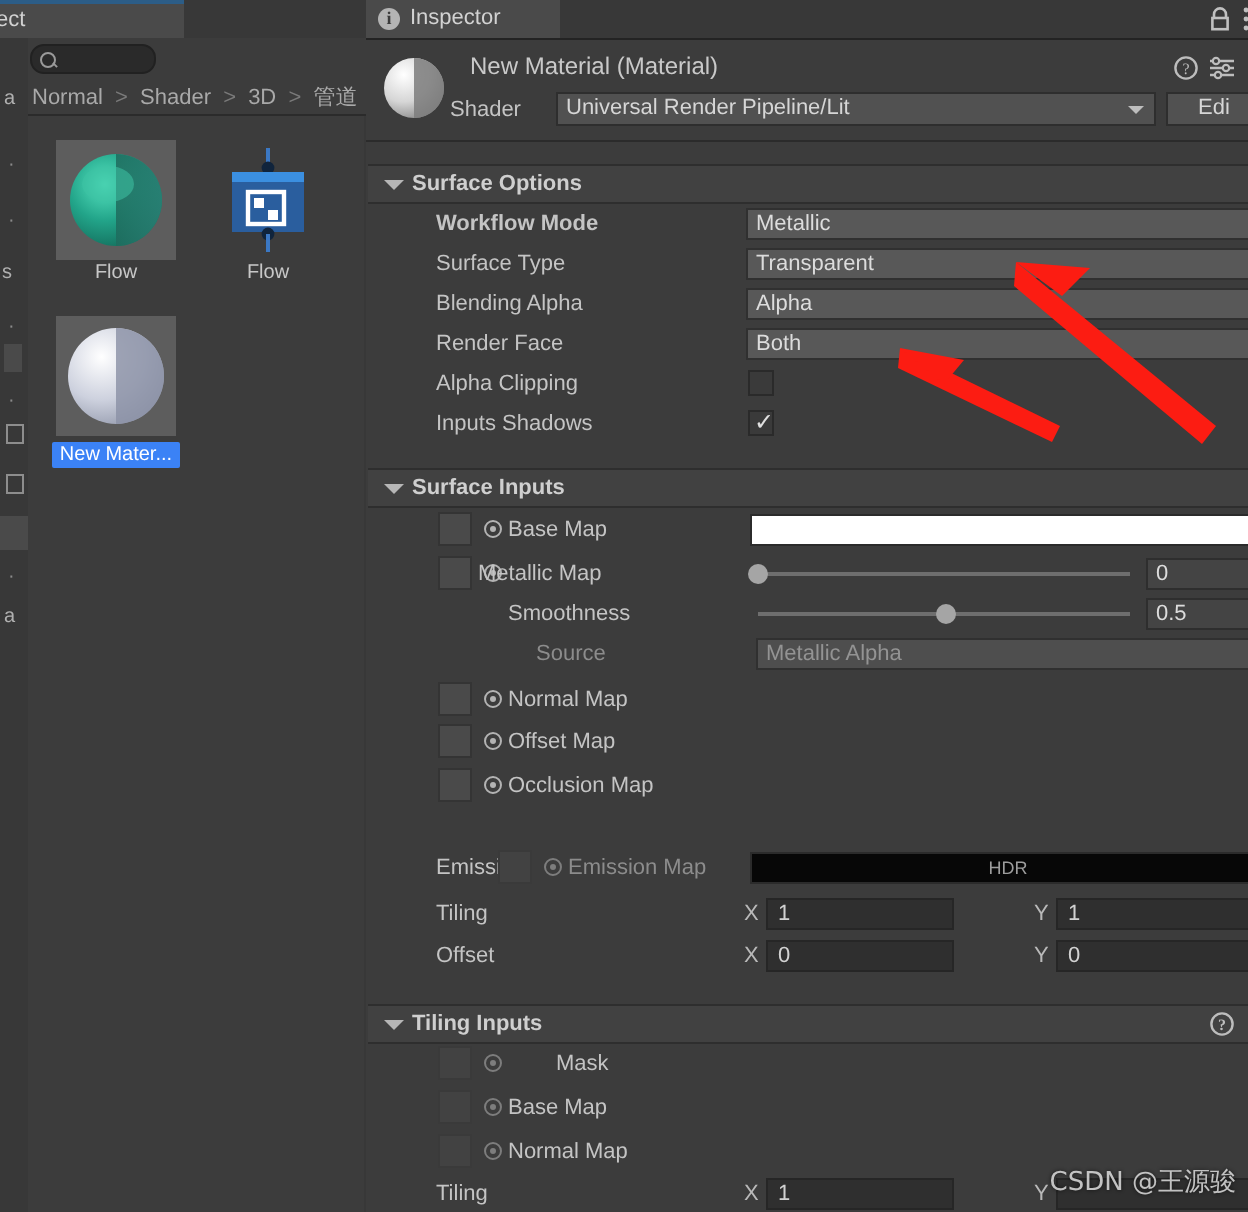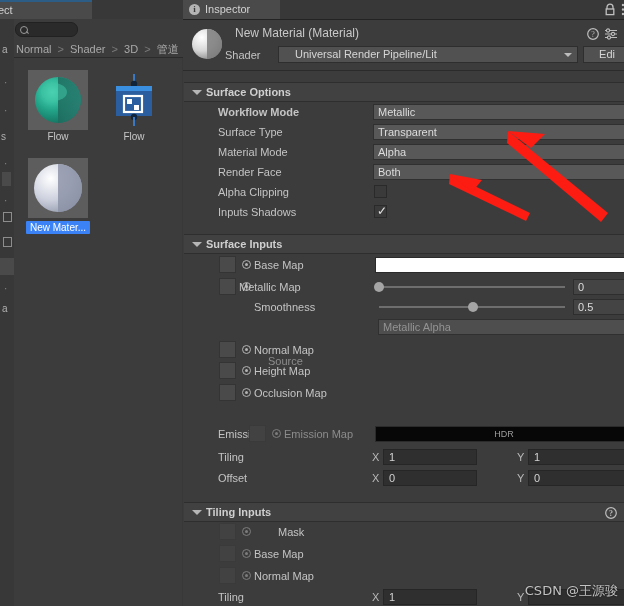--- a/index.html
+++ b/index.html
@@ -152,21 +152,21 @@
   #mat-settings {
     position: absolute; right: 6px; top: 8px; width: 14px; height: 12px;
   }
   #shader-label {
     position: absolute; left: 42px; top: 29px; font-size: 11px; color: #c4c4c4;
   }
   #shader-dropdown {
     position: absolute; left: 95px; top: 26px; width: 300px; height: 17px;
     background: #515151; border: 1px solid #2e2e2e;
     box-sizing: border-box;
-    color: #d6d6d6; font-size: 11px; line-height: 15px; padding-left: 16px;
+    color: #d6d6d6; font-size: 11px; line-height: 15px; padding-left: 4px;
   }
   #shader-dropdown .arrow {
     position: absolute; right: 5px; top: 6px;
     border-left: 4px solid transparent; border-right: 4px solid transparent;
     border-top: 4px solid #bdbdbd;
   }
   #edit-button {
     position: absolute; left: 400px; top: 26px; width: 48px; height: 17px;
     background: #515151; border: 1px solid #2e2e2e;
     box-sizing: border-box;
@@ -477,21 +477,21 @@
         <span class="plabel" style="left:35px;font-weight:bold;">Workflow Mode</span>
         <div class="pfield" style="left:190px; width:260px;">Metallic</div>
       </div>
 
       <div class="prow" style="top:102px;">
         <span class="plabel" style="left:35px;">Surface Type</span>
         <div class="pfield" style="left:190px; width:260px;">Transparent</div>
       </div>
 
       <div class="prow" style="top:122px;">
-        <span class="plabel" style="left:35px;">Material Mode</span>
+        <span class="plabel" style="left:35px;">Blending Alpha</span>
         <div class="pfield" style="left:190px; width:260px;">Alpha</div>
       </div>
 
       <div class="prow" style="top:142px;">
         <span class="plabel" style="left:35px;">Render Face</span>
         <div class="pfield" style="left:190px; width:260px;">Both</div>
       </div>
 
       <div class="prow" style="top:162px;">
         <span class="plabel" style="left:35px;">Alpha Clipping</span>
@@ -527,34 +527,34 @@
       </div>
 
       <div class="prow" style="top:277px;">
         <span class="plabel" style="left:71px;">Smoothness</span>
         <div class="slider" style="left:196px; width:186px;"></div>
         <div class="sknob" style="left:285px;"></div>
         <div class="numfield" style="left:390px; width:58px;">0.5</div>
       </div>
 
       <div class="prow" style="top:297px;">
-        <span class="plabel dim" style="left:85px;margin-top:34px;">Source</span>
+        <span class="plabel dim" style="left:85px;">Source</span>
         <div class="pfield dim" style="left:195px; width:255px;">Metallic Alpha</div>
       </div>
 
       <div class="prow" style="top:320px;">
         <div class="texslot" style="left:36px; top:1px;"></div>
         <span class="radio" style="left:59px; top:5px;"></span>
         <span class="plabel" style="left:71px;">Normal Map</span>
       </div>
 
       <div class="prow" style="top:341px;">
         <div class="texslot" style="left:36px; top:1px;"></div>
         <span class="radio" style="left:59px; top:5px;"></span>
-        <span class="plabel" style="left:71px;">Height Map</span>
+        <span class="plabel" style="left:71px;">Offset Map</span>
       </div>
 
       <div class="prow" style="top:363px;">
         <div class="texslot" style="left:36px; top:1px;"></div>
         <span class="radio" style="left:59px; top:5px;"></span>
         <span class="plabel" style="left:71px;">Occlusion Map</span>
       </div>
 
       <div class="prow" style="top:404px;">
         <span class="plabel" style="left:35px;">Emission</span>

